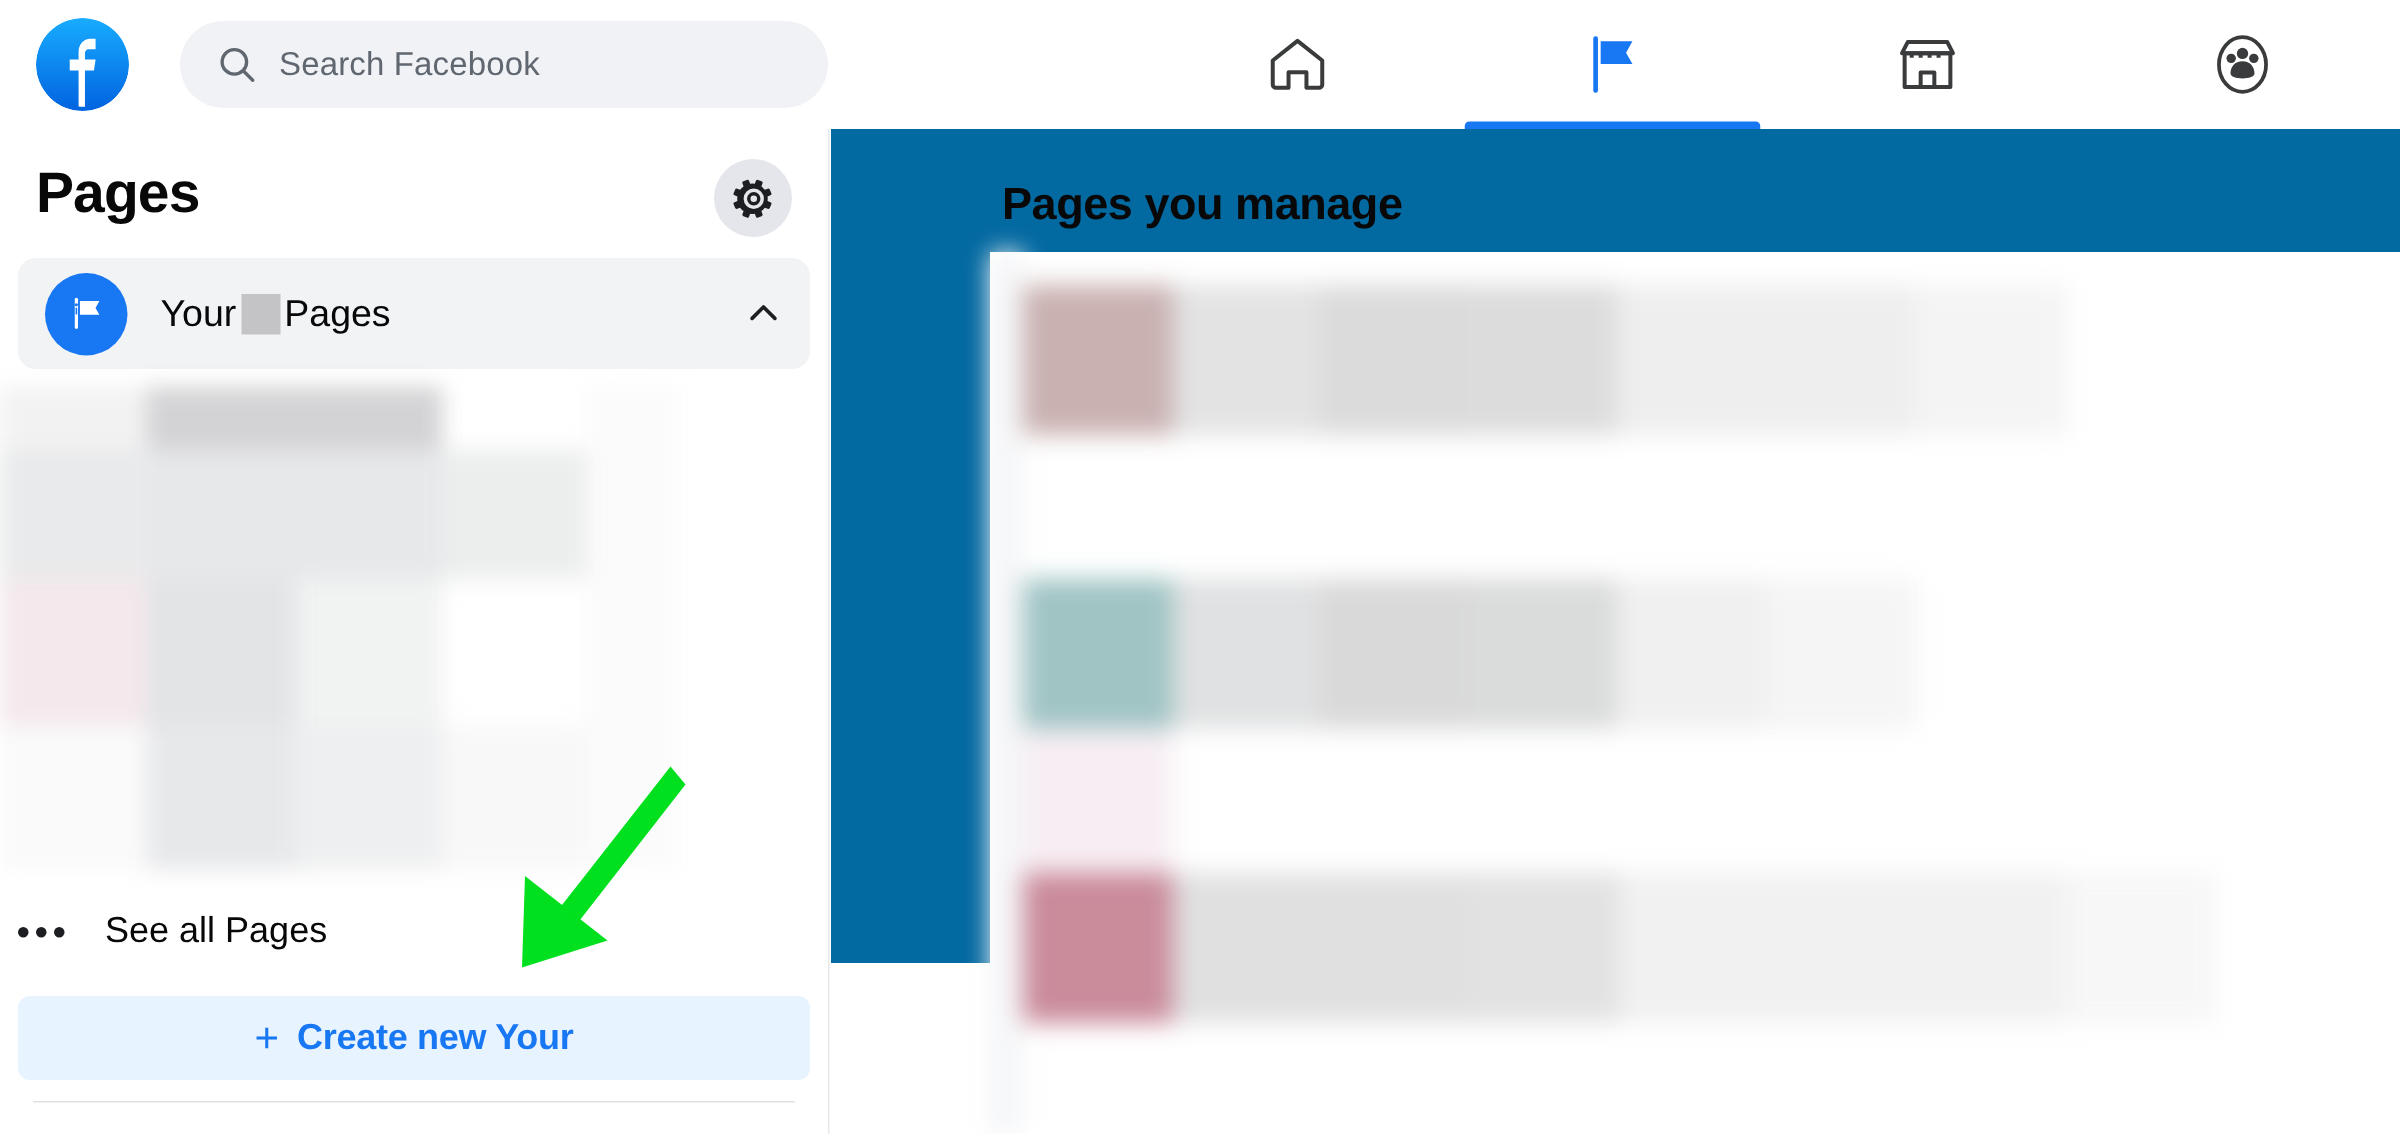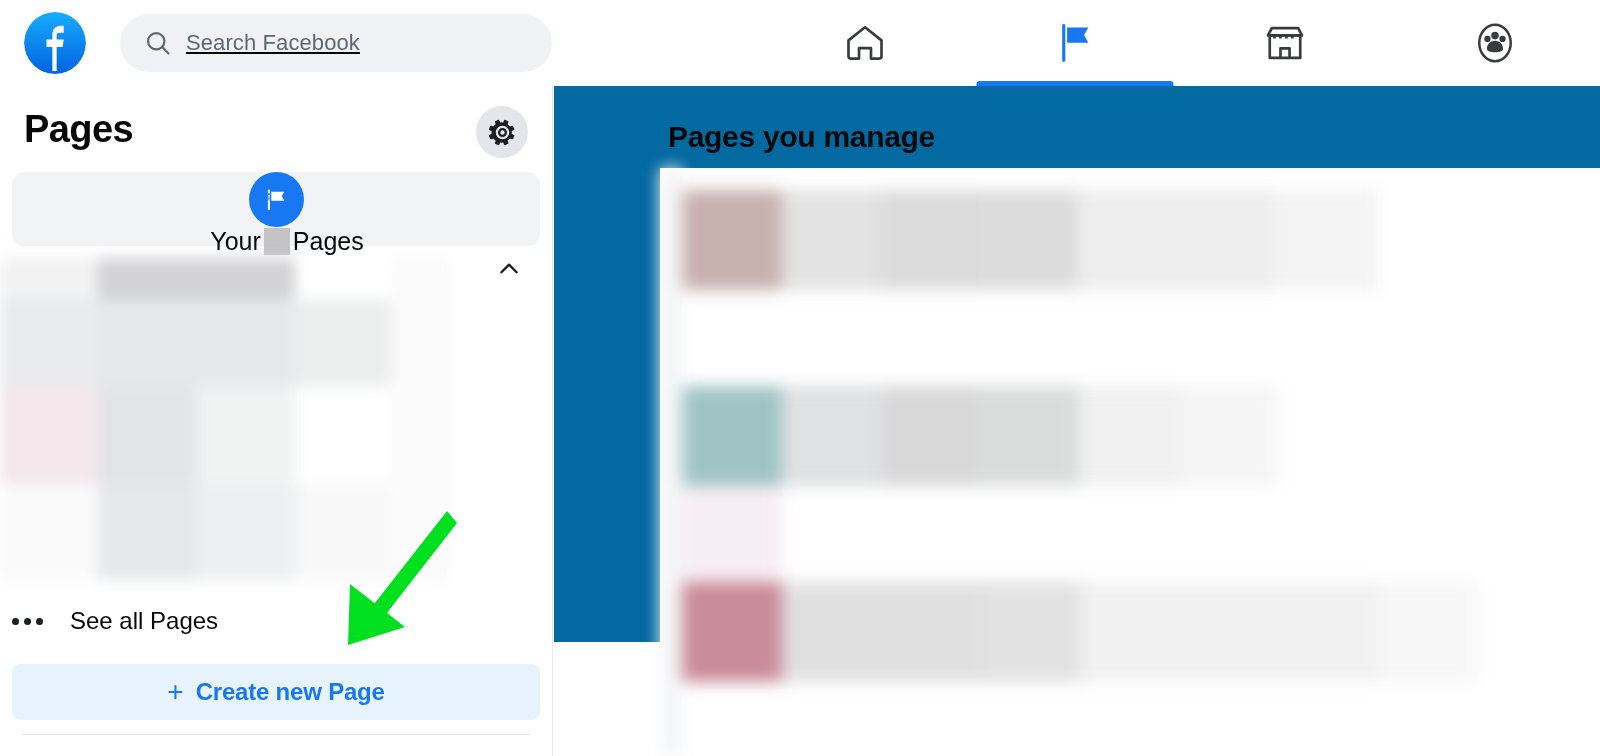--- a/index.html
+++ b/index.html
@@ -18,21 +18,20 @@
     z-index:20;
   }
   .topbar-left { display:flex; align-items:center; padding-left:24px; }
   .fb-logo { width:62px; height:62px; border-radius:50%; display:block; }
   .search-pill {
     display:flex; align-items:center;
     width:432px; height:58px;
     background:#f0f2f5; border-radius:29px;
     margin-left:34px; padding:0 18px;
     cursor:text;
-    text-decoration:underline;
   }
   .search-icon-wrap { width:28px; height:28px; margin-left:6px; flex:0 0 auto; }
   .search-text {
     margin-left:14px; font-size:22px; color:#606770;
     letter-spacing:.1px; white-space:nowrap;
   }
 
   .topnav {
     position:absolute; left:760px; top:0;
     width:840px; height:86px;
@@ -72,21 +71,20 @@
     width:52px; height:52px; border-radius:50%;
     background:#e4e6eb; display:flex; align-items:center; justify-content:center;
     cursor:pointer;
   }
 
   .your-pages-row {
     margin:0 12px; height:74px;
     background:#f2f3f5; border-radius:12px;
     display:flex; align-items:center; padding:0 18px;
     cursor:pointer;
-    flex-direction:column;
   }
   .flag-avatar {
     width:55px; height:55px; border-radius:50%;
     background:#1877f2; flex:0 0 auto;
     display:flex; align-items:center; justify-content:center;
   }
   .your-pages-label {
     margin-left:22px; font-size:25px; color:#080809;
     display:flex; align-items:center; gap:0px; white-space:nowrap;
   }
@@ -272,21 +270,21 @@
       <span class="dots-icon">
         <span class="dot"></span>
           <span class="dot"></span>
           <span class="dot"></span>
       </span>
       <span class="see-all-label">See all Pages</span>
     </div>
 
     <div class="create-btn">
       <span class="create-plus">+</span>
-      <span class="create-label">Create new Page</span>
+      <span class="create-label">Create new Your</span>
     </div>
 
     <div class="bottom-divider"></div>
   </div>
 
   <div class="main">
     <div class="main-title">Pages you manage</div>
 
     <div class="content-card">
       <div class="rows-blur">

